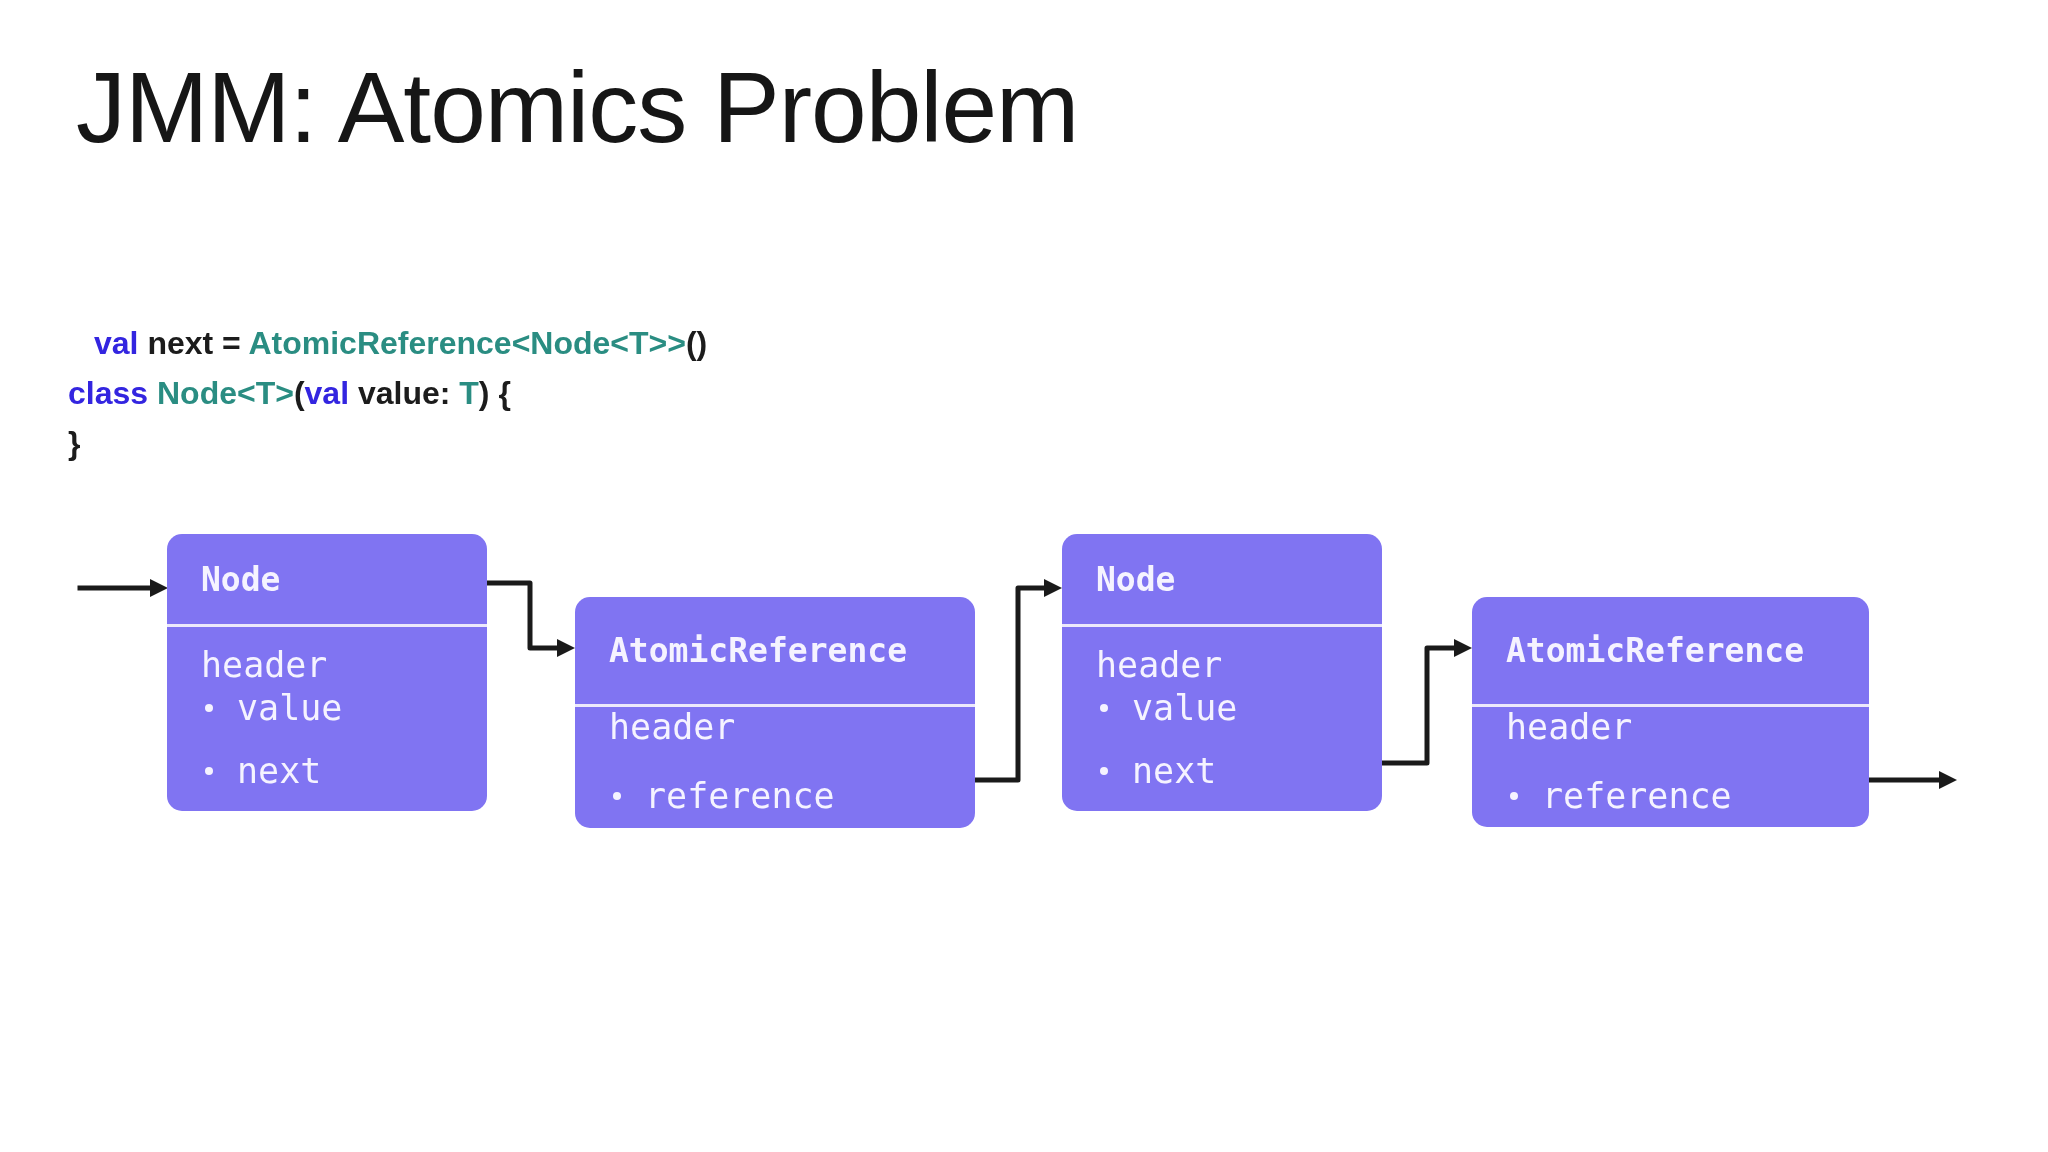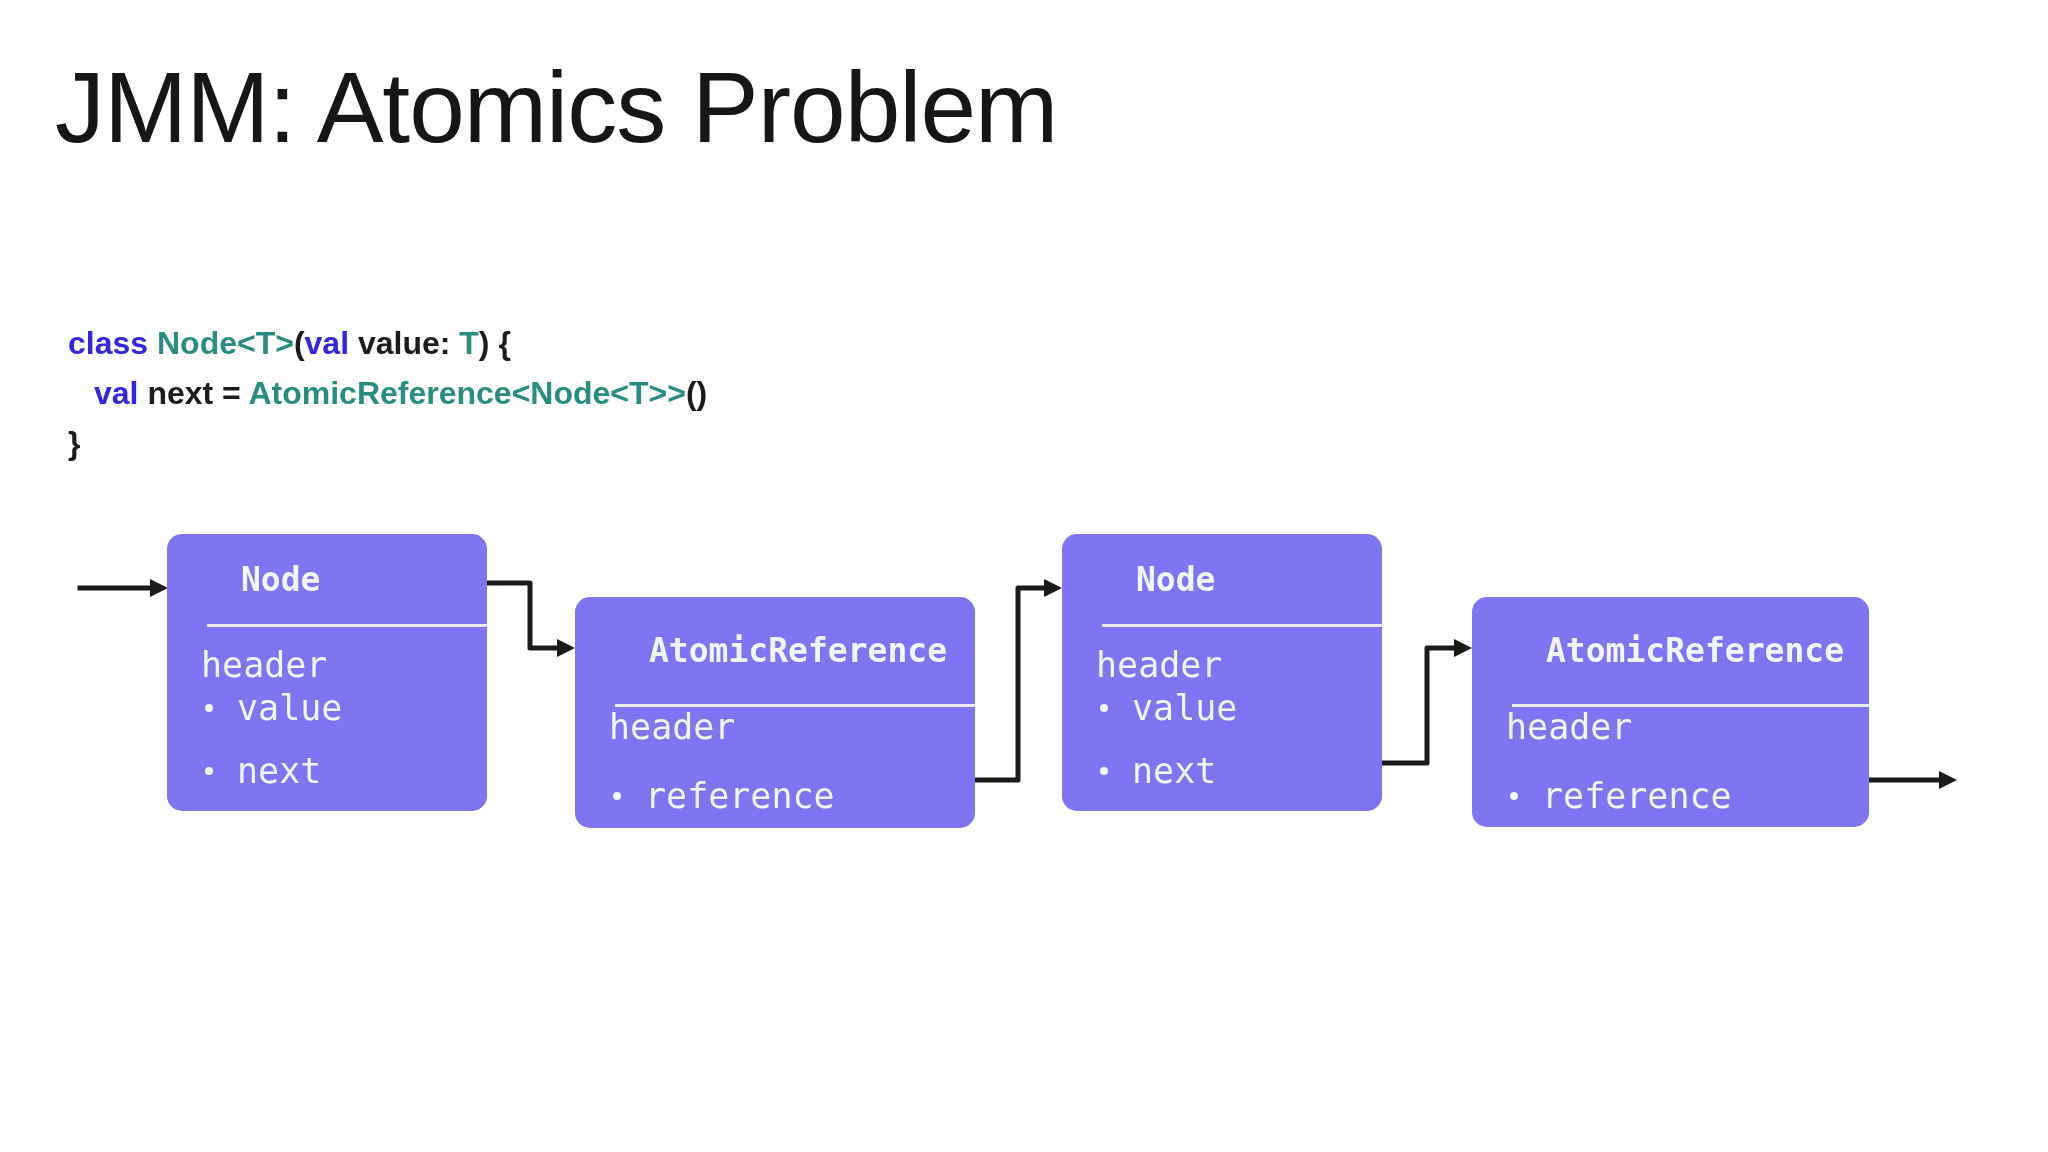--- a/index.html
+++ b/index.html
@@ -11,21 +11,21 @@
     --codeType:#2a8d82;
     --codePlain:#1c1c1c;
     --titleText:#161616;
   }
   *{box-sizing:border-box;margin:0;padding:0}
   html,body{width:2048px;height:1152px;background:#ffffff;overflow:hidden}
   body{position:relative;font-family:"Liberation Sans",sans-serif}
 
   
   .slide-title{
-    position:absolute;left:55px;top:50px;
+    position:absolute;left:76px;top:50px;
     font-size:100px;font-weight:400;letter-spacing:-1px;
     color:var(--titleText);
   }
 
   
   .code{
     position:absolute;left:68px;top:318px;
     font-family:"Liberation Sans",sans-serif;
     font-size:32px;font-weight:600;line-height:50px;
     color:var(--codePlain);
@@ -49,21 +49,20 @@
   }
   #box1{left:167px;top:534px;width:320px;height:277px}
   #box2{left:575px;top:597px;width:400px;height:231px}
   #box3{left:1062px;top:534px;width:320px;height:277px}
   #box4{left:1472px;top:597px;width:397px;height:230px}
 
   .box-title{
     display:flex;align-items:center;padding-left:34px;
     font-size:33px;font-weight:700;
     border-bottom:3px solid var(--boxDivider);
-    margin-left:40px;
   }
   .node  .box-title{height:93px}
   .atomic .box-title{height:110px}
 
   .box-body{position:absolute;left:0;right:0;top:0;bottom:0}
   .row{position:absolute;left:34px;height:30px;display:flex;align-items:center;font-size:35px;font-weight:500}
   .node   .row-header{top:116px}
   .node   .row-b1{top:159px}
   .node   .row-b2{top:222px}
   .atomic .row-header{top:115px}
@@ -71,22 +70,22 @@
   .dot{width:8px;height:8px;border-radius:50%;background:var(--boxText);margin:0 24px 0 4px;flex:none}
 </style>
 </head>
 <body>
 
 <div class="slide">
 
   <h1 class="slide-title">JMM: Atomics Problem</h1>
 
   <div class="code">
+    <div class="code-line indent"><span class="tok keyword">val</span><span class="tok plain"> next = </span><span class="tok type">AtomicReference&lt;Node&lt;T&gt;&gt;</span><span class="tok plain">()</span></div>
     <div class="code-line"><span class="tok keyword">class </span><span class="tok type">Node&lt;T&gt;</span><span class="tok plain">(</span><span class="tok keyword">val</span><span class="tok plain"> value: </span><span class="tok type">T</span><span class="tok plain">) {</span></div>
-    <div class="code-line indent"><span class="tok keyword">val</span><span class="tok plain"> next = </span><span class="tok type">AtomicReference&lt;Node&lt;T&gt;&gt;</span><span class="tok plain">()</span></div>
     <div class="code-line"><span class="tok plain">}</span></div>
   </div>
 
   <svg class="arrows" width="2048" height="1152" viewBox="0 0 2048 1152">
     <g>
       <path class="arrow-line" d="M 80 588 H 150"></path>
       <polygon class="arrow-head" points="150,579 150,597 168,588"></polygon>
     </g>
     <g>
       <path class="arrow-line" d="M 487 583 H 530 V 648 H 557"></path>

